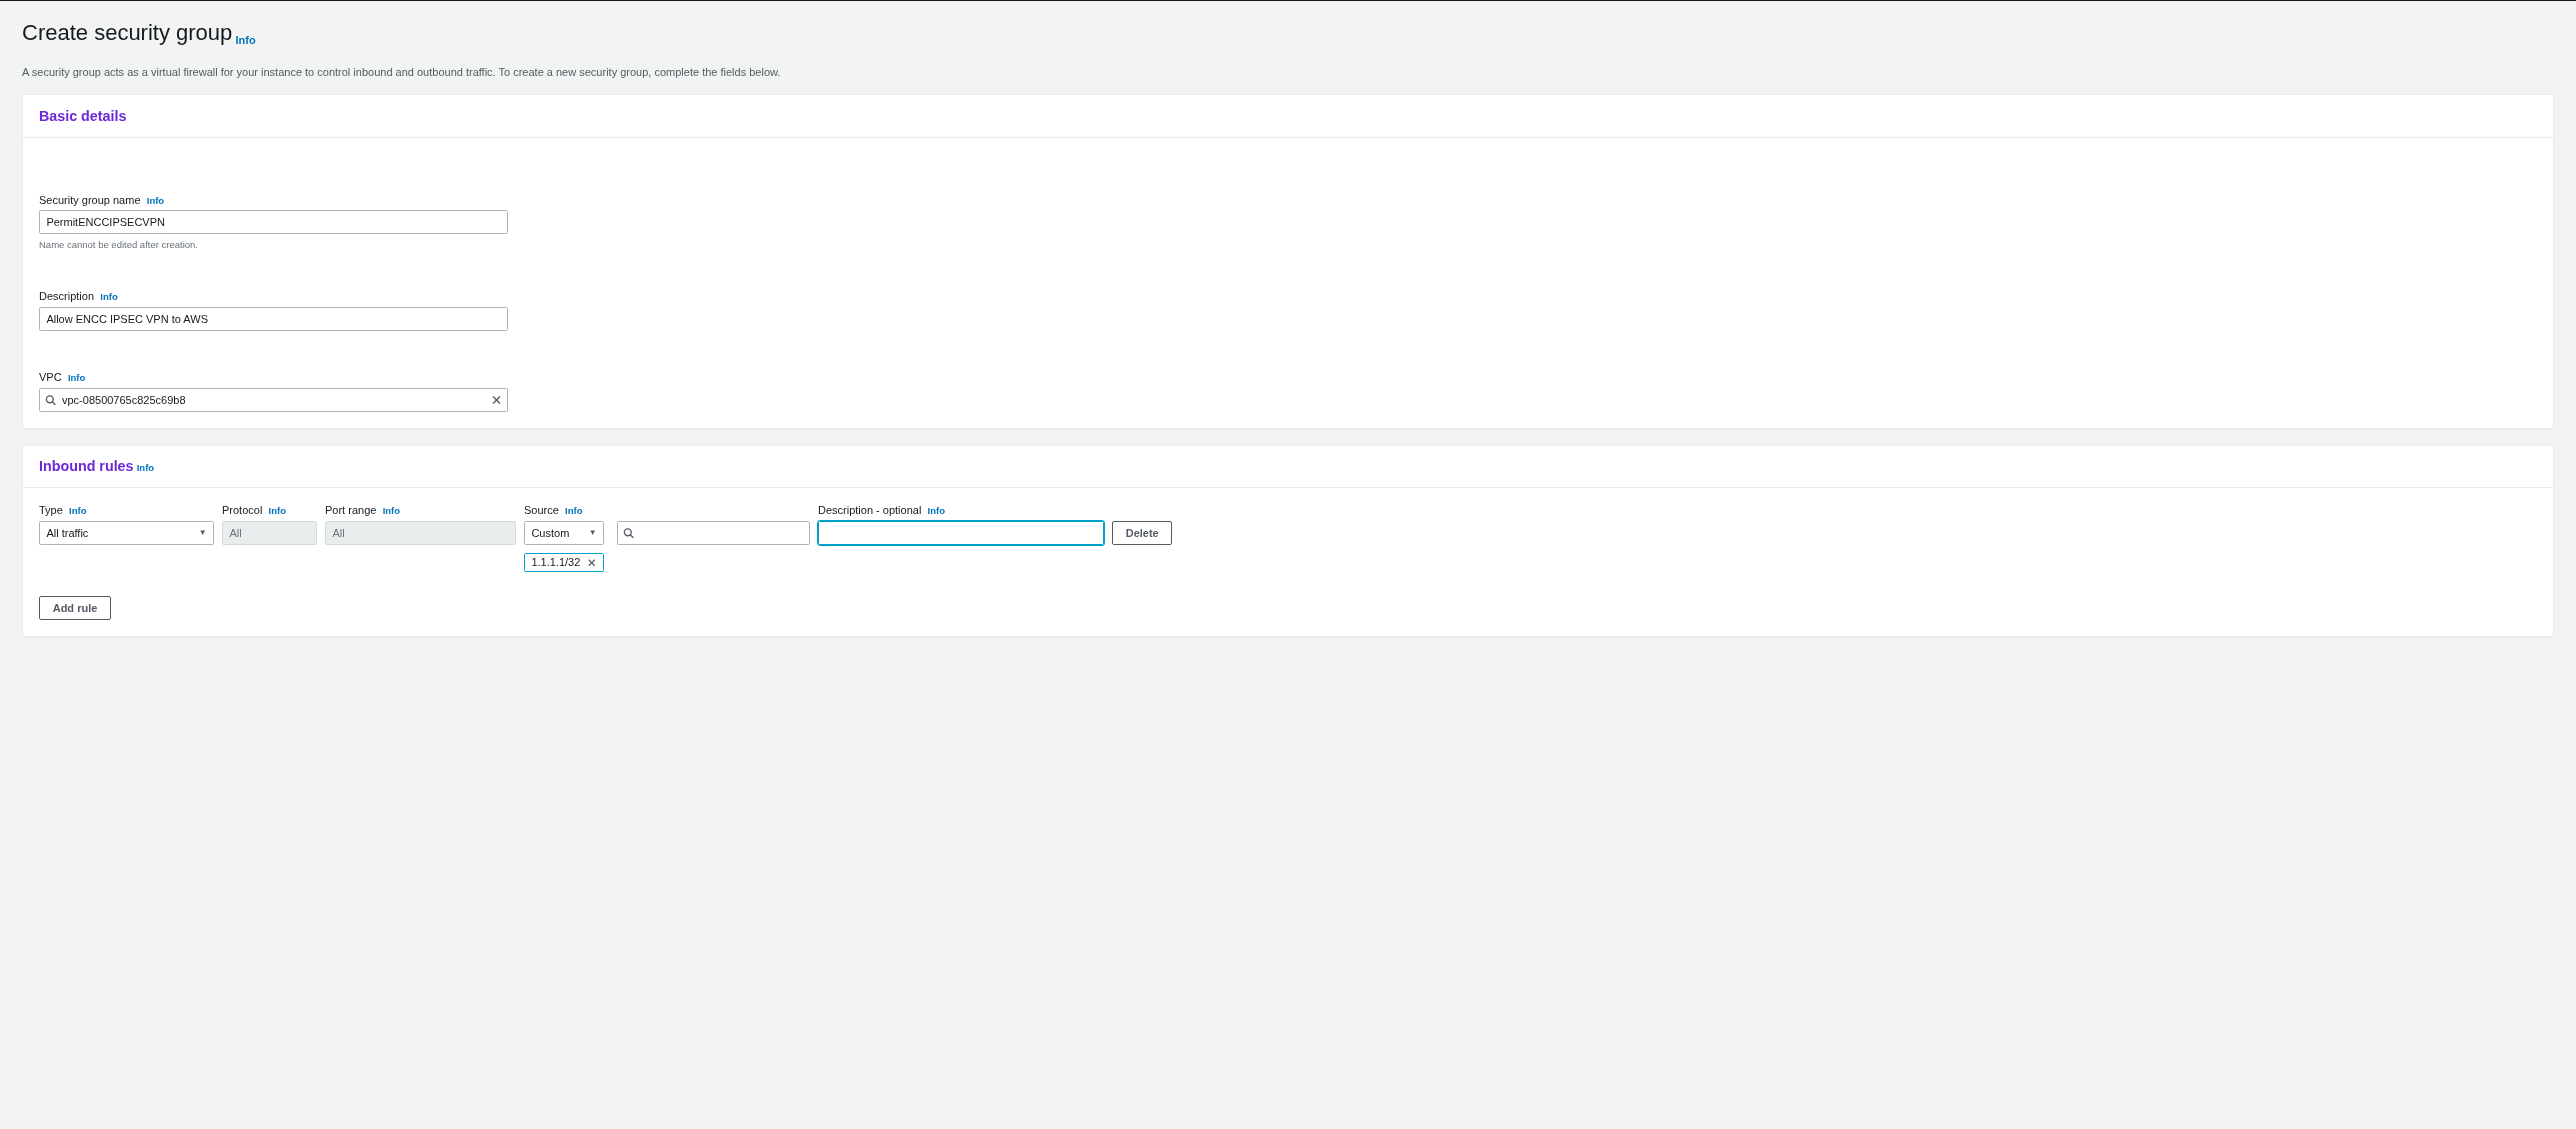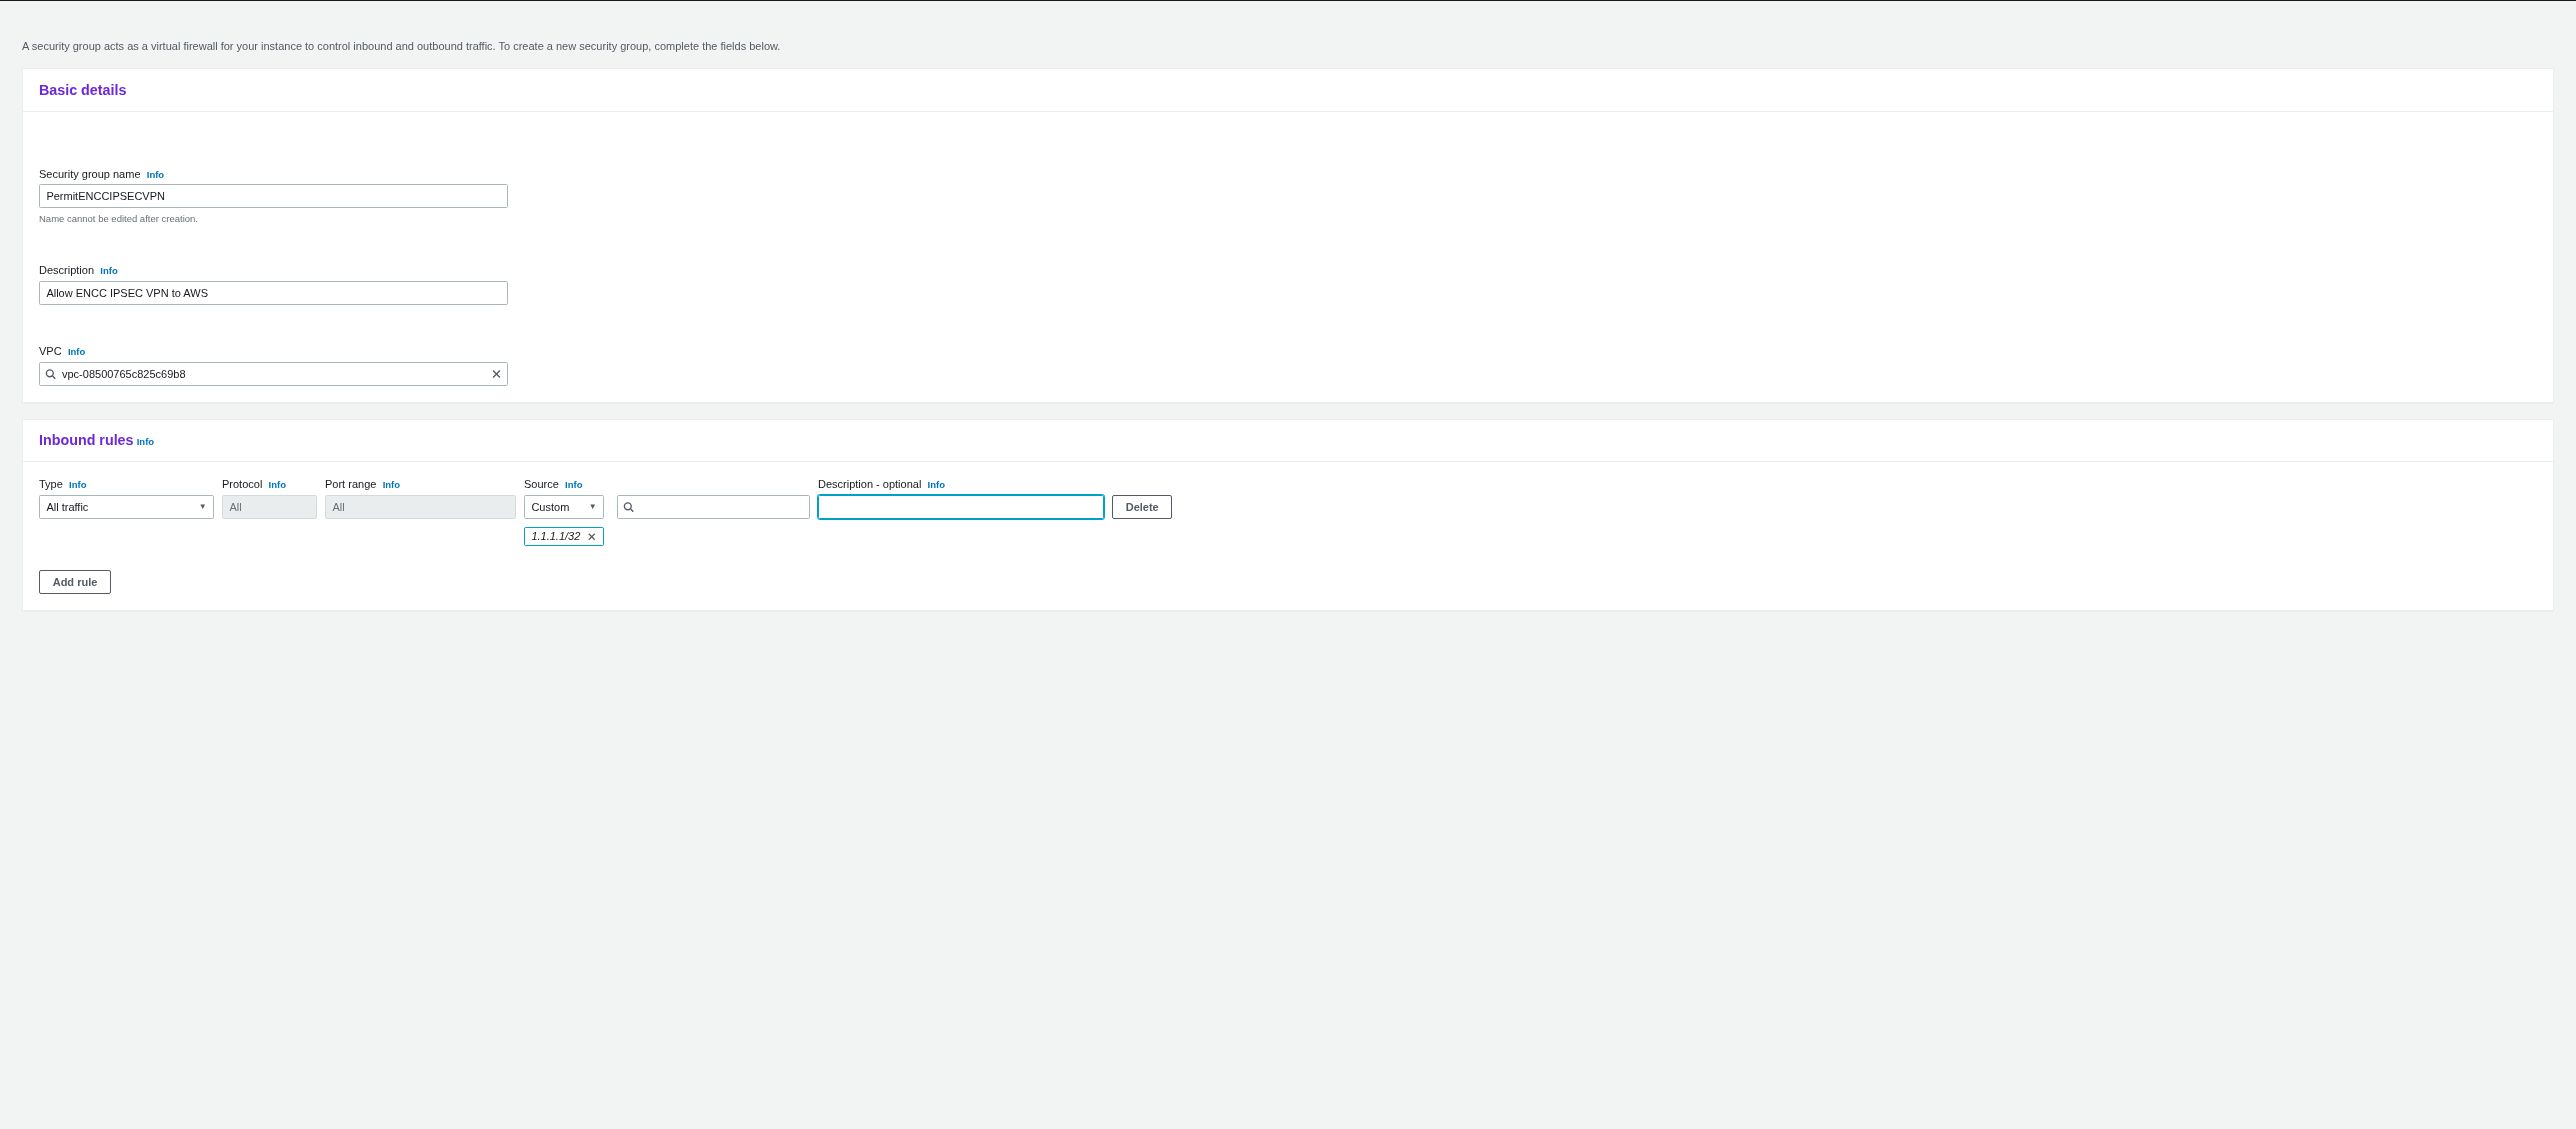--- a/index.html
+++ b/index.html
@@ -140,35 +140,37 @@
     .tag {
       display: inline-flex;
       align-items: center;
       border: 0.8px solid #00a1c9;
       border-radius: 1.6px;
       padding: 2.4px 6.4px;
       font-size: 11px;
       color: #16191f;
       margin-top: 8px;
       background:#fff;
-      font-style:italic;
     }
     .tag .remove {
       margin-left: 6.4px;
       cursor: pointer;
       width:9.5px; height:9.5px;
       color:#545b64;
     }
     .add-rule-wrap { margin-top: 24px; }
     svg { display:block; }
   </style>
 </head>
 <body>
 
 <div class="page">
+  <div>
+    <h1 class="page-title">Create security group</h1><a class="info-link big">Info</a>
+  </div>
   <p class="page-subtitle">A security group acts as a virtual firewall for your instance to control inbound and outbound traffic. To create a new security group, complete the fields below.</p>
 
   <div class="panel">
     <div class="panel-header">
       <h2>Basic details</h2>
     </div>
     <div class="panel-body">
 
       <div class="form-field">
         <label class="form-label">

